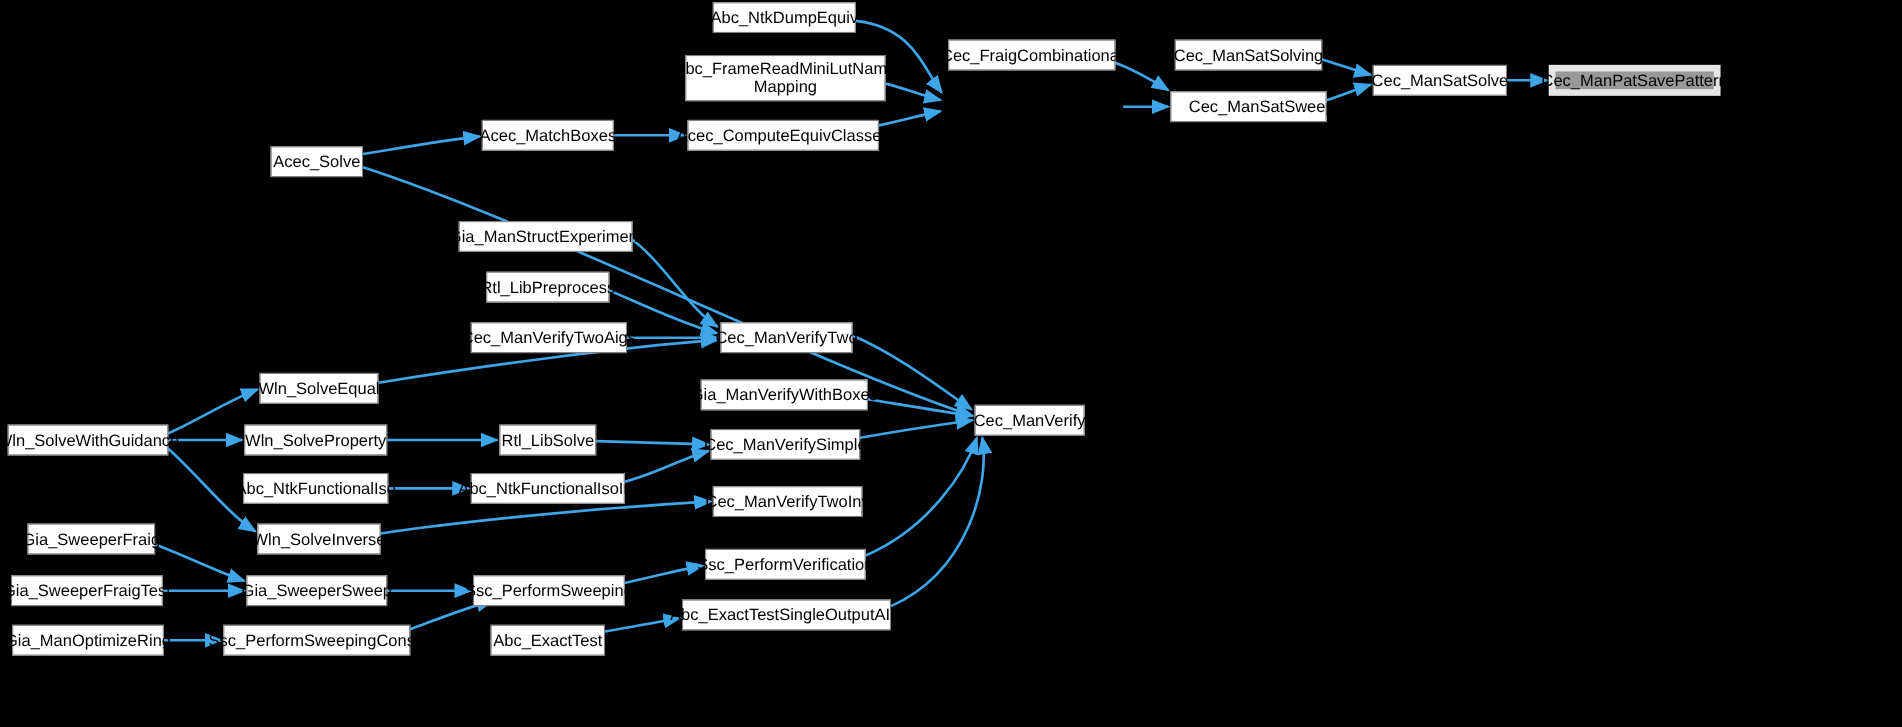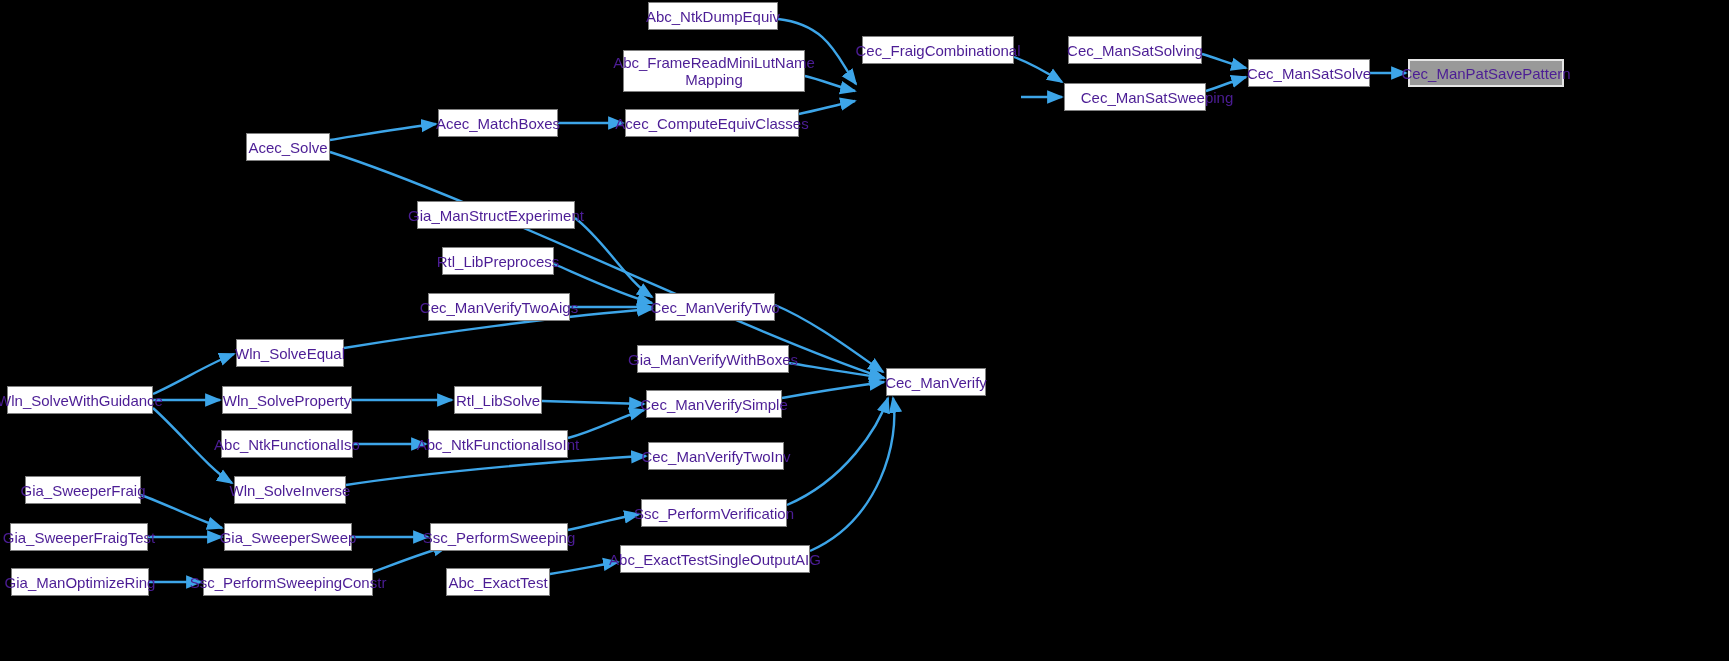--- a/index.html
+++ b/index.html
@@ -28,33 +28,33 @@
     left: 0;
     top: 0;
     width: 1729px;
     height: 661px;
   }
   .node {
     position: absolute;
     box-sizing: border-box;
     background: #ffffff;
     border: 1px solid #808080;
-    color: #4c1d95;
+    color: #000000;
     font-size: 15px;
     line-height: 17px;
     display: flex;
     align-items: center;
     justify-content: center;
     text-align: center;
     white-space: pre-line;
     letter-spacing: 0px;
   }
   .node.highlight {
     background: #999999;
-    border: 2px solid #e5e5e5;
+    border: 6px solid #e5e5e5;
   }
 </style>
 </head>
 <body>
 
 <div id="graph-root">
   <svg id="edge-layer" viewBox="0 0 1729 661" xmlns="http://www.w3.org/2000/svg">
     <defs>
       <marker id="arrowhead" markerWidth="7" markerHeight="7" refX="6.2" refY="3" orient="auto" markerUnits="strokeWidth">
         <path d="M0,0.2 L7,3 L0,5.8 z" fill="#3da5e8"></path>

